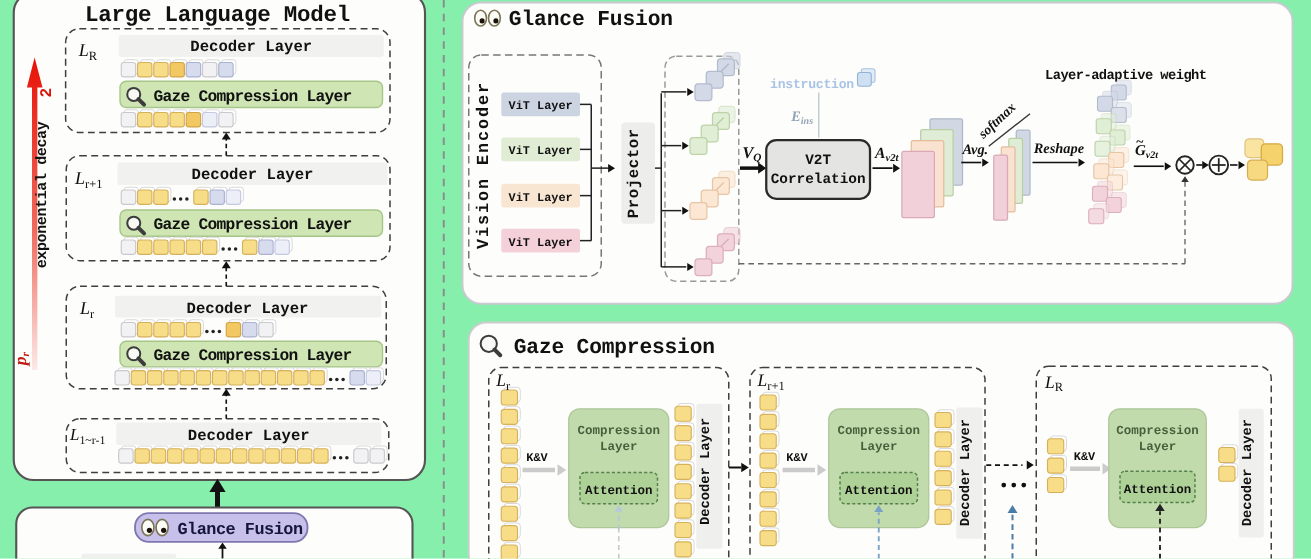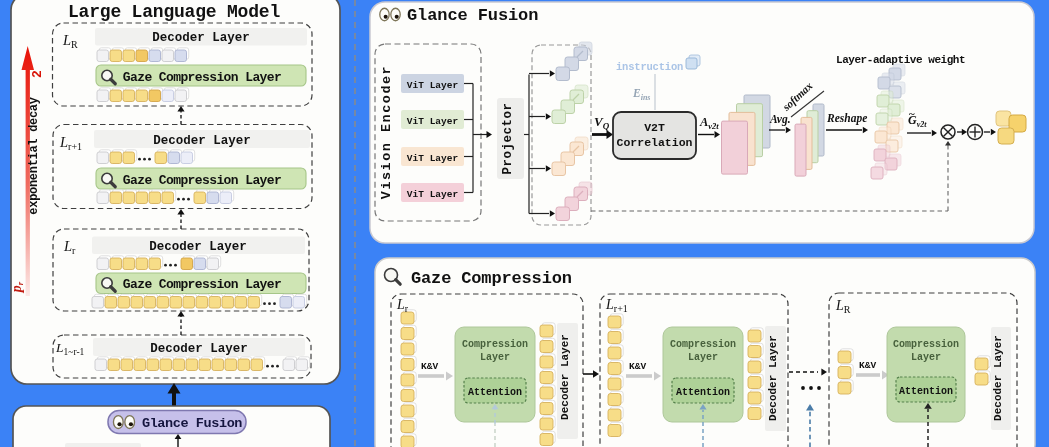--- a/index.html
+++ b/index.html
@@ -1,14 +1,14 @@
 <!DOCTYPE html>
 <html><head><meta charset="utf-8"><style>
 html,body{margin:0;padding:0;background:#ffffff;}
-#c{position:relative;width:1049px;height:447px;overflow:hidden;background:#3b82f6;}
+#c{position:relative;width:1049px;height:447px;overflow:hidden;background:#86efac;}
 </style></head><body>
 <div id="c">
 <svg width="1049" height="447" viewBox="0 0 1049 447">
 <defs>
 <linearGradient id="redg" x1="0" y1="0" x2="0" y2="1">
 <stop offset="0" stop-color="#e81207"></stop>
           <stop offset="0.55" stop-color="#ef6a5e"></stop>
           <stop offset="1" stop-color="#fce9e7"></stop>
 </linearGradient>
 </defs>

